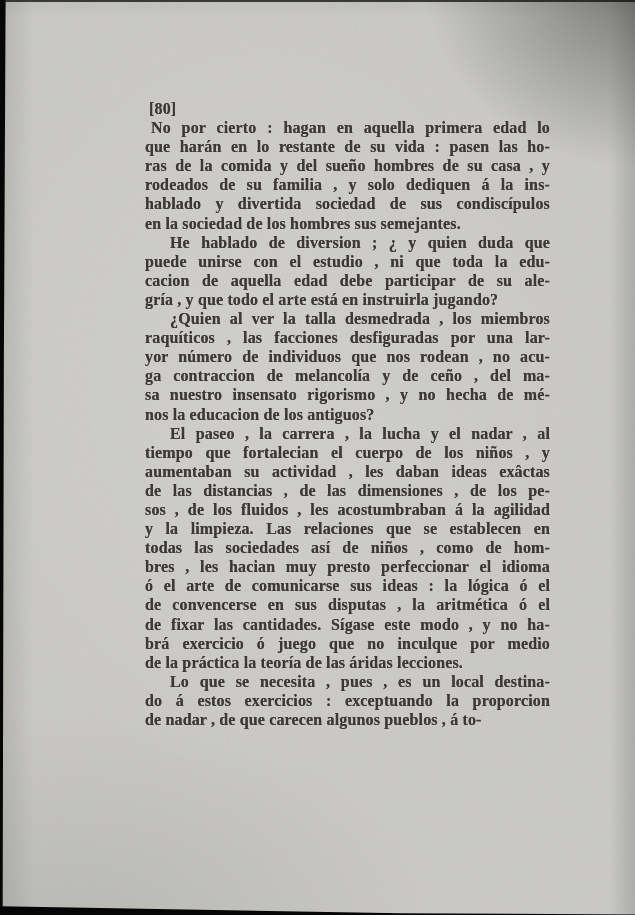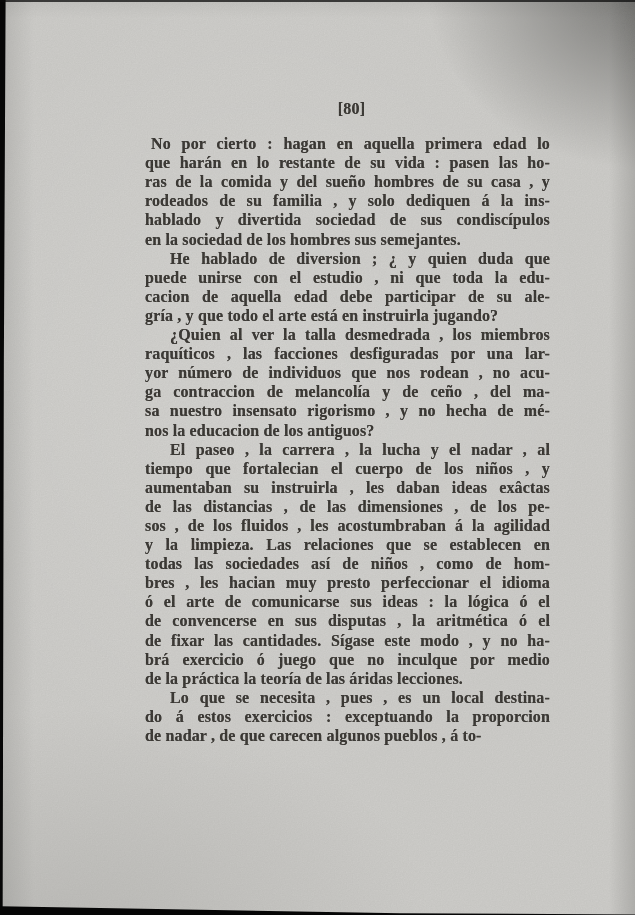--- a/index.html
+++ b/index.html
@@ -24,34 +24,33 @@
     top: 99px;
     width: 405px;
     font-size: 16px;
     font-weight: bold;
     line-height: 19.1px;
     letter-spacing: 0.15px;
     color: #26231f;
     text-shadow: 0 0 0.6px rgba(38,35,31,0.75);
   }
   .page-number {
-    text-align: center;
     height: 19.1px;
     transform: translateX(4px);
   }
   .paragraph { margin: 0; }
   .line {
     height: 19.1px;
     white-space: normal;
     text-align: justify;
     text-align-last: justify;
     overflow: hidden;
   }
   .line-first { text-indent: 25px; }
-  .line-first-small { text-indent: 6px; margin-top: 16px; }
+  .line-first-small { text-indent: 6px; }
   .line-last { text-align-last: left; }
   .edge-left {
     position: absolute; left: 0; top: 0; width: 7px; height: 100%;
     background: #070707; z-index: 6;
     clip-path: polygon(0 0, 80% 0, 55% 40%, 38% 100%, 0 100%);
   }
   .edge-top {
     position: absolute; left: 0; top: 0; width: 100%; height: 2px;
     background: rgba(12,12,12,0.75); z-index: 6;
   }
@@ -91,21 +90,21 @@
         <div class="line line-first">¿Quien al ver la talla desmedrada , los miembros</div>
         <div class="line">raquíticos , las facciones desfiguradas por una lar-</div>
         <div class="line">yor número de individuos que nos rodean , no acu-</div>
         <div class="line">ga contraccion de melancolía y de ceño , del ma-</div>
         <div class="line">sa nuestro insensato rigorismo , y no hecha de mé-</div>
         <div class="line line-last">nos la educacion de los antiguos?</div>
       </div>
       <div class="paragraph">
         <div class="line line-first">El paseo , la carrera , la lucha y el nadar , al</div>
         <div class="line">tiempo que fortalecian el cuerpo de los niños , y</div>
-        <div class="line">aumentaban su instruirla , les daban ideas exâctas</div>
+        <div class="line">aumentaban su actividad , les daban ideas exâctas</div>
         <div class="line">de las distancias , de las dimensiones , de los pe-</div>
         <div class="line">sos , de los fluidos , les acostumbraban á la agilidad</div>
         <div class="line">y la limpieza. Las relaciones que se establecen en</div>
         <div class="line">todas las sociedades así de niños , como de hom-</div>
         <div class="line">bres , les hacian muy presto perfeccionar el idioma</div>
         <div class="line">ó el arte de comunicarse sus ideas : la lógica ó el</div>
         <div class="line">de convencerse en sus disputas , la aritmética ó el</div>
         <div class="line">de fixar las cantidades. Sígase este modo , y no ha-</div>
         <div class="line">brá exercicio ó juego que no inculque por medio</div>
         <div class="line line-last">de la práctica la teoría de las áridas lecciones.</div>

